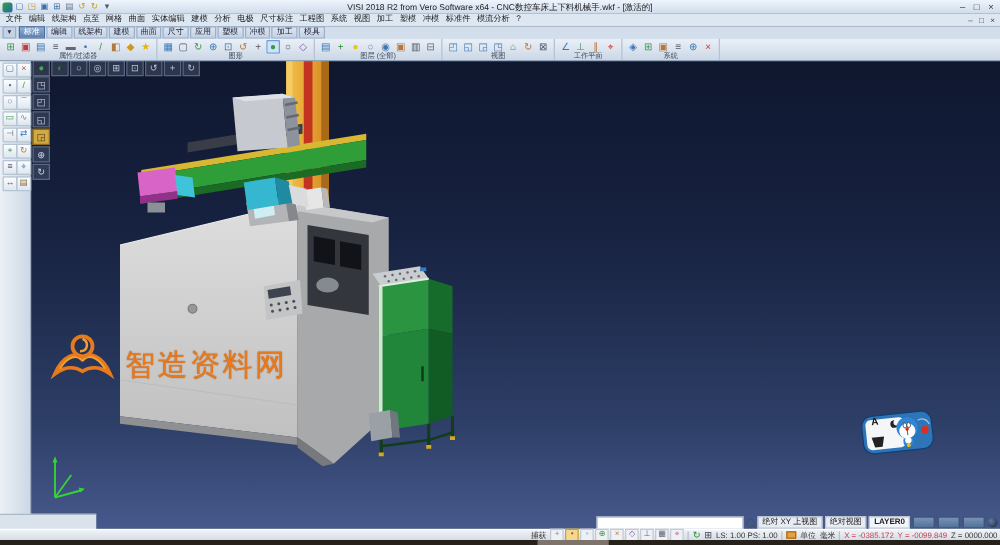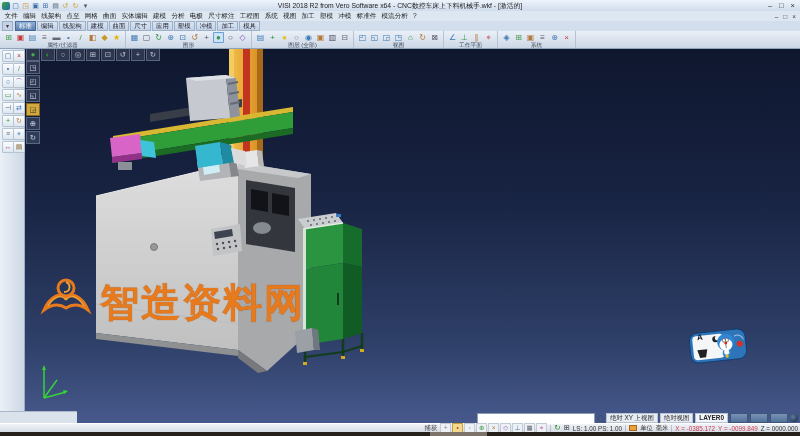--- a/index.html
+++ b/index.html
@@ -45,21 +45,21 @@
     font-size:8px;border-radius:1px;}
   .toolbarrow .icon-cell.sel{background:#cfe3f8;box-shadow:inset 0 0 0 1px #6aa0d8;}
   .tgroup-label{font-size:5.8px;color:#3d4a5a;line-height:5.5px;margin-top:0;white-space:nowrap;}
   
   .viewport{position:absolute;top:48px;left:0;width:800px;height:375px;
     background:linear-gradient(180deg,#0f172e 0%,#17224283 35%,#1b2747 45%,#2e3f68 78%,#47598c 100%);
     background-color:#16213e;z-index:0;}
   .scene{position:absolute;top:0;left:0;width:800px;height:375px;}
   
   .watermark{position:absolute;top:210px;left:40px;display:flex;align-items:center;gap:8px;z-index:3;}
-  .wm-text{font-size:39px;font-weight:bold;color:#e87a1e;letter-spacing:2px;white-space:nowrap;
+  .wm-text{font-size:24px;font-weight:normal;color:#e87a1e;letter-spacing:2px;white-space:nowrap;
     text-shadow:0 0 1px #a44c08;margin-top:18px;}
   
   .sticker{position:absolute;top:272px;left:686px;width:64px;height:52px;z-index:3;}
   .sticker-label{position:absolute;top:13px;left:11px;font-size:8px;font-weight:bold;color:#111;
     transform:rotate(-6deg);z-index:4;}
   
   .left-strip{position:absolute;top:48px;left:0;width:24px;height:375px;
     background:linear-gradient(90deg,#eaf0f6,#cdd8e5);border-right:1px solid #9cadc1;z-index:5;}
   .ls-icons{display:grid;grid-template-columns:10px 10px;gap:1px;padding:2px;}
   .left-strip .icon-cell{width:10px;height:10px;line-height:10px;text-align:center;font-size:7px;

